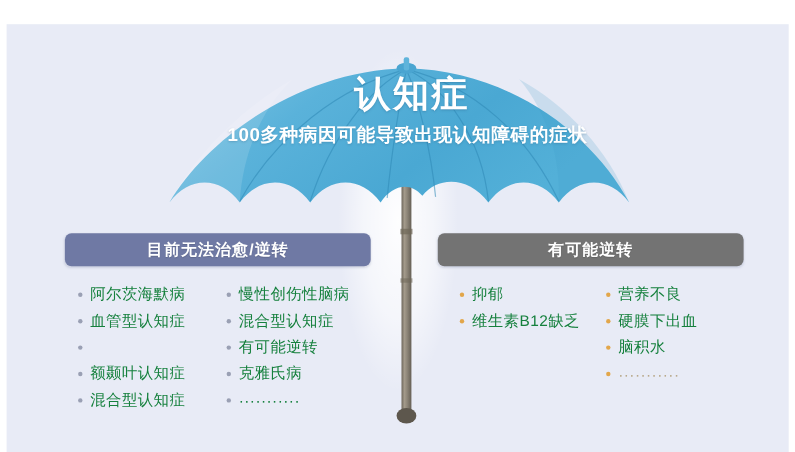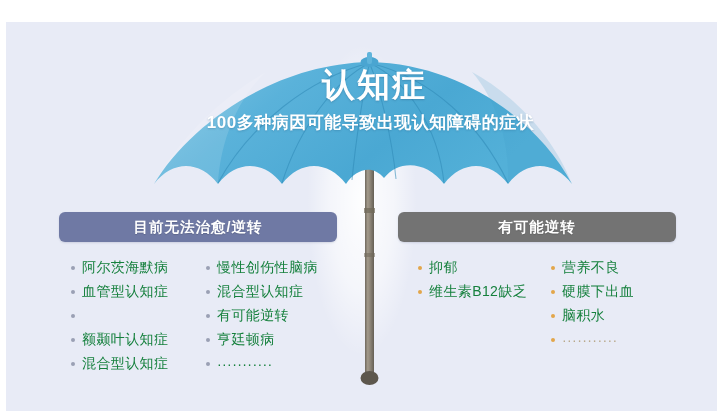--- a/index.html
+++ b/index.html
@@ -273,21 +273,21 @@
             <div class="item">
               <span class="dot"></span>
               <span class="txt">混合型认知症</span>
             </div>
             <div class="item">
               <span class="dot"></span>
               <span class="txt">有可能逆转</span>
             </div>
             <div class="item">
               <span class="dot"></span>
-              <span class="txt">亨廷顿病</span>
+              <span class="txt">克雅氏病</span>
             </div>
             <div class="item">
               <span class="dot"></span>
               <span class="txt ellipsis">···········</span>
             </div>
           </div>
         </div>
       </div>
 
       <div class="panel right">

